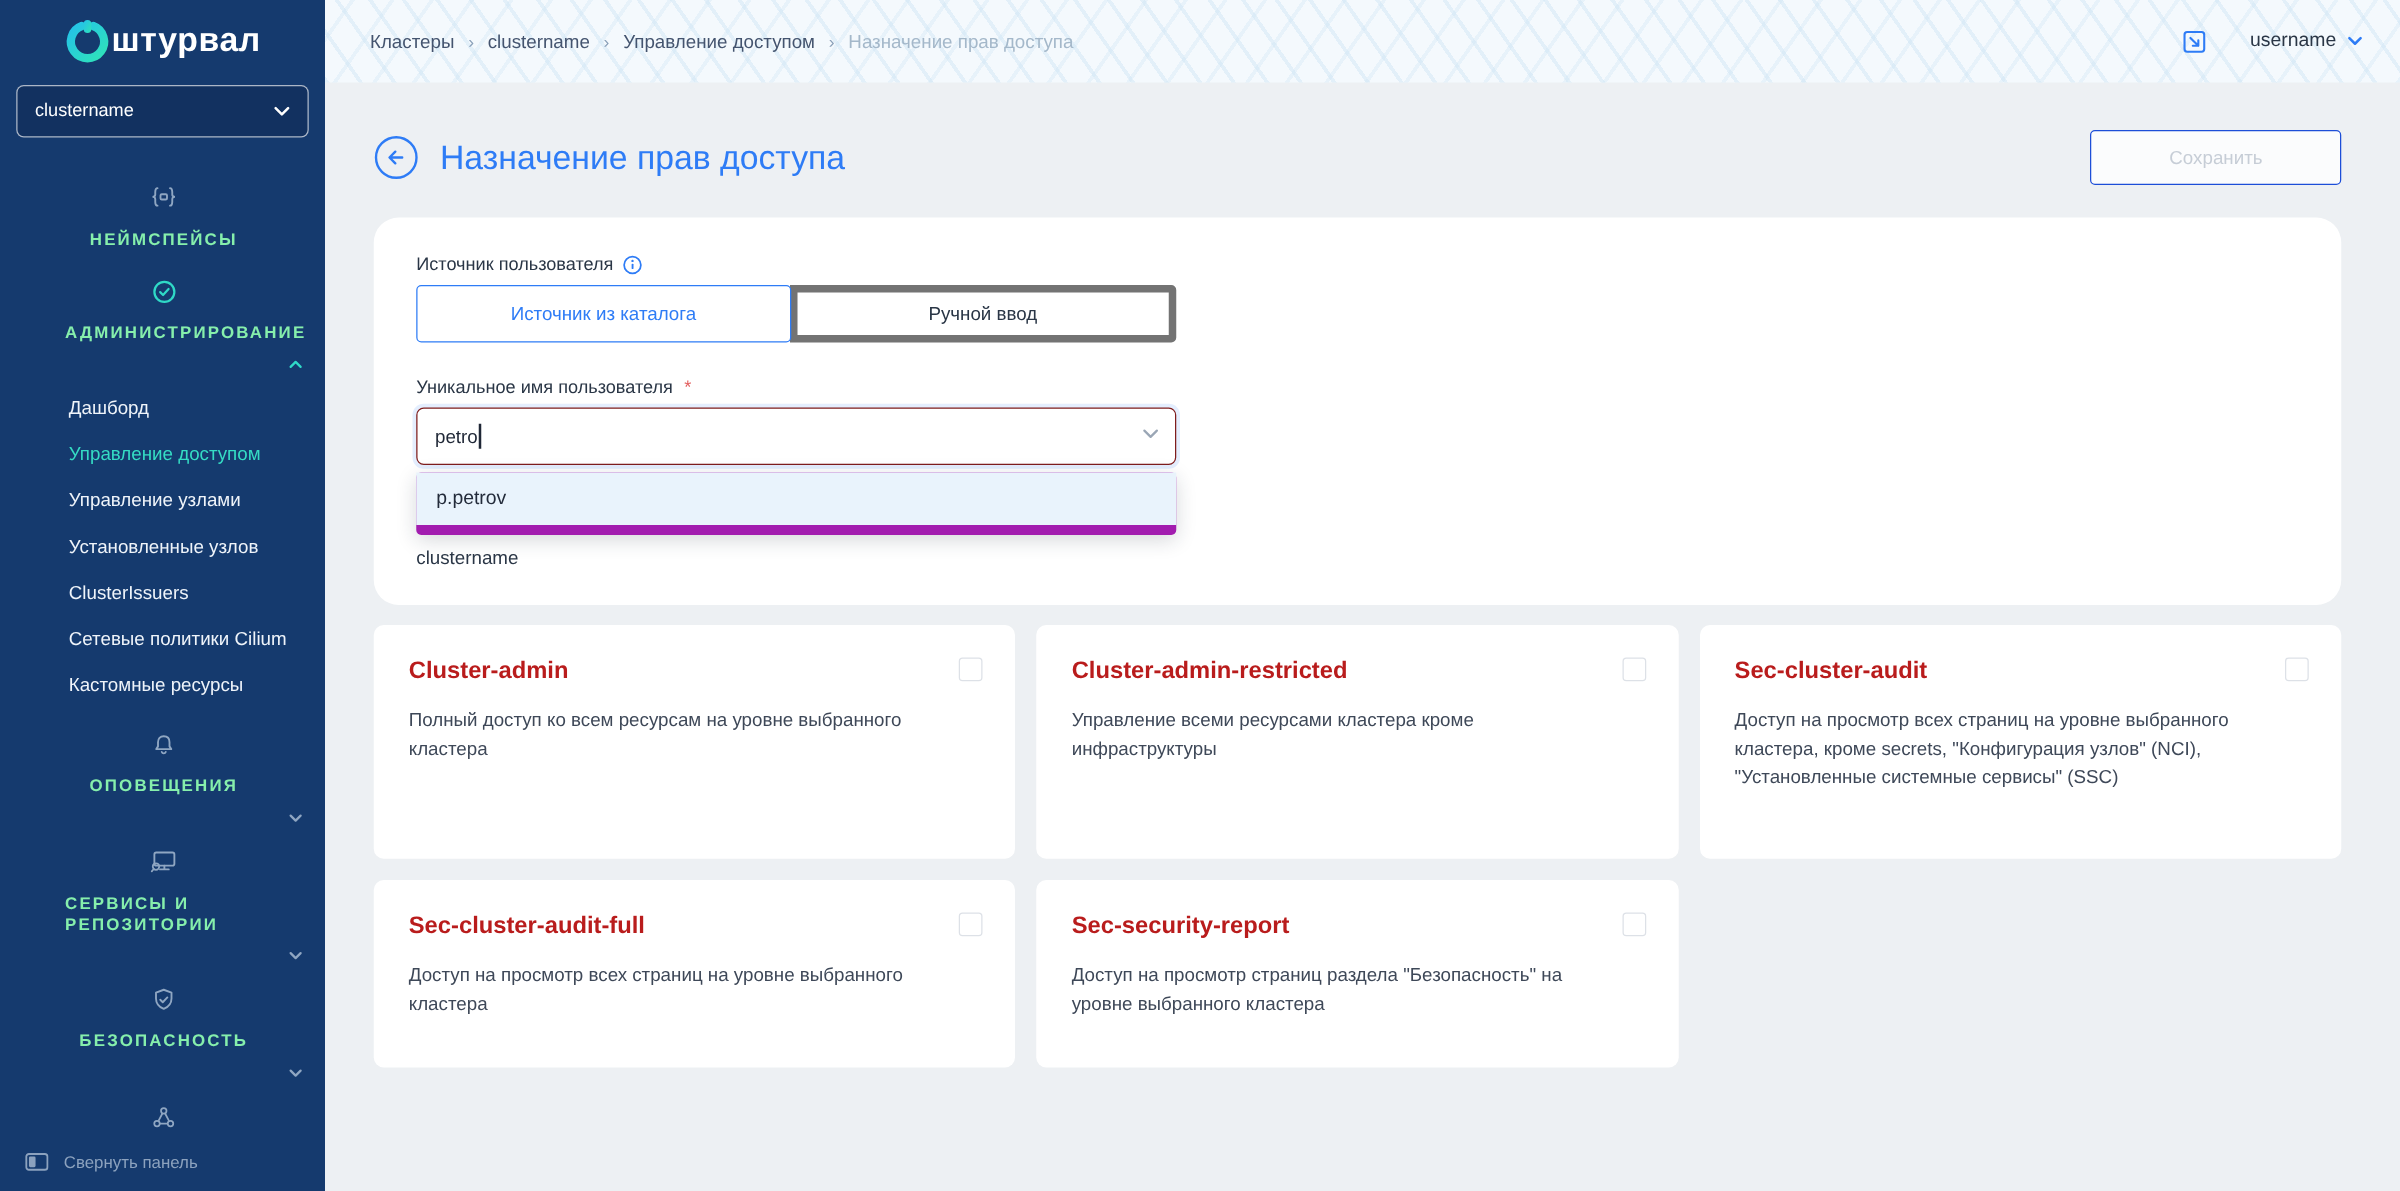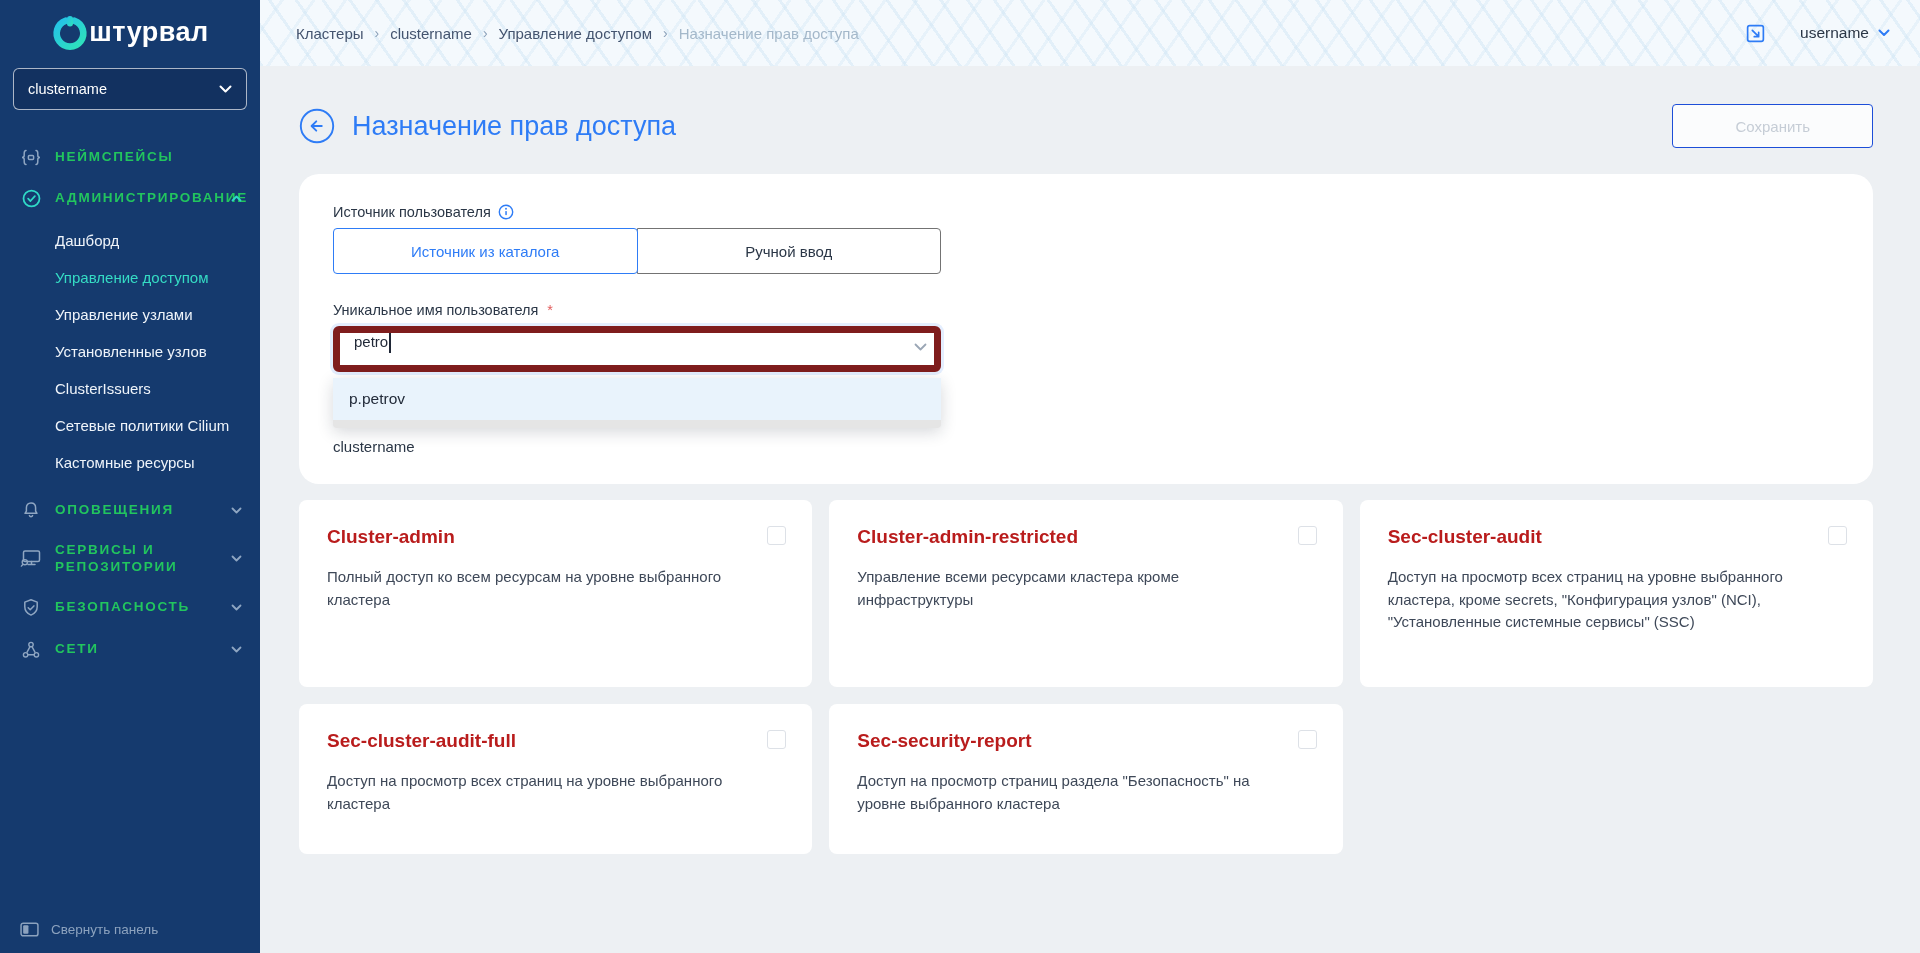--- a/index.html
+++ b/index.html
@@ -19,21 +19,21 @@
   .logo-row { display: flex; align-items: center; justify-content: center; padding: 13px 0 17px; }
   .logo-text { font-size: 27px; font-weight: 700; color: #fff; letter-spacing: .5px; }
   .cluster-select {
     margin: 0 13px 28px; height: 42px; border: 1px solid rgba(255,255,255,.65);
     border-radius: 6px; display: flex; align-items: center; justify-content: space-between;
     padding: 0 14px; background: rgba(9,29,62,.28); font-size: 14.5px; color: #fff; cursor: pointer;
   }
   .nav { flex: 1; overflow: hidden; }
   .nav-item {
     display: flex; align-items: center; gap: 13px; padding: 11px 18px 11px 20px;
-    color: #22c55e; font-size: 13.5px; letter-spacing: .13em; font-weight: 700; cursor: pointer; line-height: 1.25;
+    color: #86efac; font-size: 13.5px; letter-spacing: .13em; font-weight: 700; cursor: pointer; line-height: 1.25; flex-direction: column;
   }
   .nav-item .nav-ico { width: 22px; flex: 0 0 22px; display: flex; justify-content: center; }
   .nav-item .chev { margin-left: auto; }
   .nav-label { max-width: 158px; }
   .sub-list { padding: 2px 0 8px; }
   .sub-item { padding: 10px 20px 10px 55px; font-size: 15px; color: #EFF4FA; cursor: pointer; }
   .sub-item.active { color: #35DCC4; }
   .collapse-row {
     display: flex; align-items: center; gap: 12px; padding: 15px 20px 16px;
     color: #8CA2BE; font-size: 13.5px; cursor: pointer;
@@ -66,37 +66,37 @@
     height: 44px; padding: 0 62px; background: #FBFCFD; border: 1px solid #1d4ed8;
     border-radius: 4px; color: #C6CDD6; font-size: 15px; font-family: inherit; cursor: pointer;
   }
 
   .panel { background: #fff; border-radius: 20px; padding: 30px 34px; height: 310px; margin-bottom: 16px; }
   .field-label { display: flex; align-items: center; gap: 7px; font-size: 14.5px; color: #2A3646; margin-bottom: 8px; }
   .req { color: #E25B5B; margin-left: 2px; }
   .tabs { display: flex; width: 608px; margin-bottom: 28px; }
   .tab {
     flex: 1; height: 46px; display: flex; align-items: center; justify-content: center;
-    font-size: 15px; background: #fff; border: 1px solid #737373; color: #2A3646; cursor: pointer; position: relative;
+    font-size: 15px; background: #fff; border: 6px solid #737373; color: #2A3646; cursor: pointer; position: relative;
   }
   .tab:first-child { border-radius: 4px 0 0 4px; }
   .tab:last-child { border-radius: 0 4px 4px 0; margin-left: -1px; }
   .tab.active { border: 1px solid #2E7CF6; border-radius: 4px; color: #2E7CF6; z-index: 2; }
 
   .input-wrap { position: relative; width: 608px; }
   .text-input {
-    height: 46px; border: 7px solid #7f1d1d; border-radius: 6px;
+    height: 46px; border: 1px solid #7f1d1d; border-radius: 6px;
     box-shadow: 0 0 0 3px rgba(61,135,245,.14);
-    display: flex; padding: 0 40px 0 14px;
+    display: flex; align-items: center; padding: 0 40px 0 14px;
     font-size: 15px; color: #1F2736; background: #fff; cursor: text;
   }
   .caret { width: 1.5px; height: 20px; background: #1F2736; margin-left: 1px; }
   .input-chevron { position: absolute; right: 14px; top: 17px; }
   .dropdown {
-    position: absolute; top: calc(100% + 6px); left: 0; right: 0; background: #e5e5e5;
+    position: absolute; top: calc(100% + 6px); left: 0; right: 0; background: #a21caf;
     border-radius: 4px; box-shadow: 0 4px 16px rgba(25,39,57,.18); padding-bottom: 8px; z-index: 6;
   }
   .option {
     height: 42px; display: flex; align-items: center; padding: 0 16px;
     background: #E9F3FC; font-size: 15.5px; color: #232B3A; cursor: pointer;
   }
   .cluster-value { margin-top: 66px; font-size: 15px; color: #2A3646; }
 
   
   .cards { display: grid; grid-template-columns: repeat(3, 1fr); gap: 17px; }

